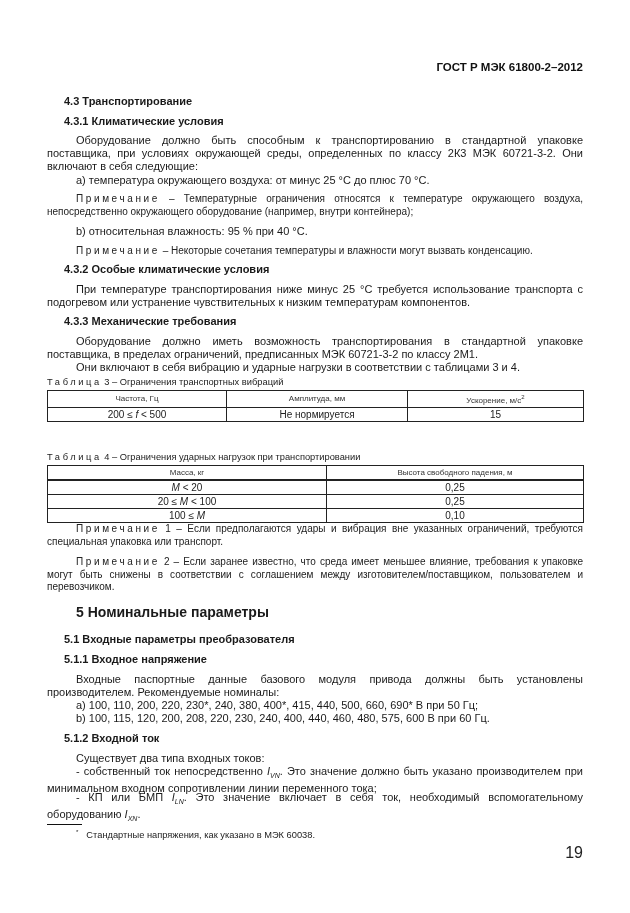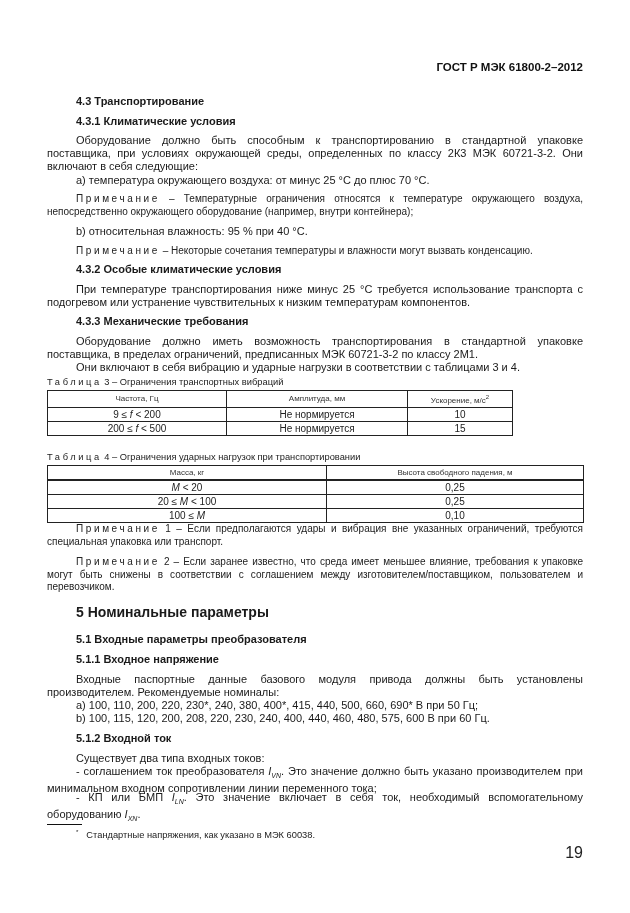--- a/index.html
+++ b/index.html
@@ -2,21 +2,21 @@
 <html><head>
 <meta charset="utf-8">
 <style>
   html, body { margin:0; padding:0; }
   body {
     width:630px; height:913px; background:#ffffff; position:relative; overflow:hidden;
     font-family:"Liberation Sans", sans-serif; color:#1a1a1a;
   }
   .abs { position:absolute; }
   .hdr { right:47px; top:61px; font-size:11.5px; font-weight:bold; color:#111; }
-  .h2 { left:76px; font-size:11px; font-weight:bold; color:#1a1a1a; }
+  .h2 { left:64px; font-size:11px; font-weight:bold; color:#1a1a1a; }
   .h1 { left:76px; font-size:14px; font-weight:bold; color:#1a1a1a; }
   .p { left:47px; width:536px; font-size:11px; line-height:13.2px; text-align:justify; }
   .p .ind { display:inline-block; width:29px; }
   .note { left:47px; width:536px; font-size:10px; line-height:12.5px; text-align:justify; color:#222; }
   .sp { letter-spacing:2.6px; }
   .tcap { left:47px; font-size:9.3px; color:#222; }
   table { position:absolute; border-collapse:collapse; font-size:10px; color:#222; }
   td, th { border:1px solid #222; text-align:center; padding:0; height:13px; line-height:13px; font-weight:normal; }
   th { font-size:8px; color:#333; }
   .t4 th { border-bottom:2px solid #222;margin-top:48px; }
@@ -45,31 +45,26 @@
 
 <div class="abs h2" style="top:263px">4.3.2 Особые климатические условия</div>
 <div class="abs p" style="top:283px"><span class="ind"></span><span>При температуре транспортирования ниже минус 25 °С требуется использование транспорта с подогревом или устранение чувствительных к низким температурам компонентов.</span></div>
 
 <div class="abs h2" style="top:315px">4.3.3 Механические требования</div>
 <div class="abs p" style="top:335px"><span class="ind"></span><span>Оборудование должно иметь возможность транспортирования в стандартной упаковке поставщика, в пределах ограничений, предписанных МЭК 60721-3-2 по классу 2М1.</span></div>
 <div class="abs p" style="top:361px"><span class="ind"></span><span>Они включают в себя вибрацию и ударные нагрузки в соответствии с таблицами 3 и 4.</span></div>
 
 <div class="abs tcap" style="top:377px"><span class="sp">Таблица</span><span> 3 – Ограничения транспортных вибраций</span></div>
 
-<table style="left:47px; top:390px; width:466px;border-radius:25px;">
+<table style="left:47px; top:390px; width:537px;border-radius:25px;">
   <tbody>
       <tr>
     <th style="width:178px">Частота, Гц</th>
     <th style="width:180px">Амплитуда, мм</th>
     <th><span>Ускорение, м/с</span><sup style="font-size:6px">2</sup></th>
-  </tr>
-  <tr>
-    <td><span>9 ≤ </span><i class="var">f</i><span> &lt; 200</span></td>
-    <td>Не нормируется</td>
-    <td>10</td>
   </tr>
   <tr>
     <td><span>200 ≤ </span><i class="var">f</i><span> &lt; 500</span></td>
     <td>Не нормируется</td>
     <td>15</td>
   </tr>
 </tbody>
   </table>
 
 <div class="abs tcap" style="top:452px"><span class="sp">Таблица</span><span> 4 – Ограничения ударных нагрузок при транспортировании</span></div>
@@ -101,19 +96,19 @@
 <div class="abs h1" style="top:604px">5 Номинальные параметры</div>
 <div class="abs h2" style="top:633px">5.1 Входные параметры преобразователя</div>
 <div class="abs h2" style="top:653px">5.1.1 Входное напряжение</div>
 
 <div class="abs p" style="top:673px"><span class="ind"></span><span>Входные паспортные данные базового модуля привода должны быть установлены производителем. Рекомендуемые номиналы:</span></div>
 <div class="abs p" style="top:699px"><span class="ind"></span><span>а) 100, 110, 200, 220, 230*, 240, 380, 400*, 415, 440, 500, 660, 690* В при 50 Гц;</span></div>
 <div class="abs p" style="top:712px"><span class="ind"></span><span>b) 100, 115, 120, 200, 208, 220, 230, 240, 400, 440, 460, 480, 575, 600 В при 60 Гц.</span></div>
 
 <div class="abs h2" style="top:732px">5.1.2 Входной ток</div>
 <div class="abs p" style="top:752px"><span class="ind"></span><span>Существует два типа входных токов:</span></div>
-<div class="abs p" style="top:765px"><span class="ind"></span><span>- соглашением ток преобразователя </span><i class="var">I</i><sub>VN</sub><span>. Это значение должно быть указано производителем при минимальном входном сопротивлении линии переменного тока;</span></div>
+<div class="abs p" style="top:765px"><span class="ind"></span><span>- собственный ток непосредственно </span><i class="var">I</i><sub>VN</sub><span>. Это значение должно быть указано производителем при минимальном входном сопротивлении линии переменного тока;</span></div>
 <div class="abs p" style="top:791px"><span class="ind"></span><span>- КП или БМП </span><i class="var">I</i><sub>LN</sub><span>. Это значение включает в себя ток, необходимый вспомогательному оборудованию </span><i class="var">I</i><sub>XN</sub><span>.</span></div>
 
 <div class="abs fn-rule"></div>
 <div class="abs fn"><sup style="font-size:6px; margin-right:8px;">*</sup><span>Стандартные напряжения, как указано в МЭК 60038.</span></div>
 
 <div class="abs pg">19</div>
 
 </body></html>

